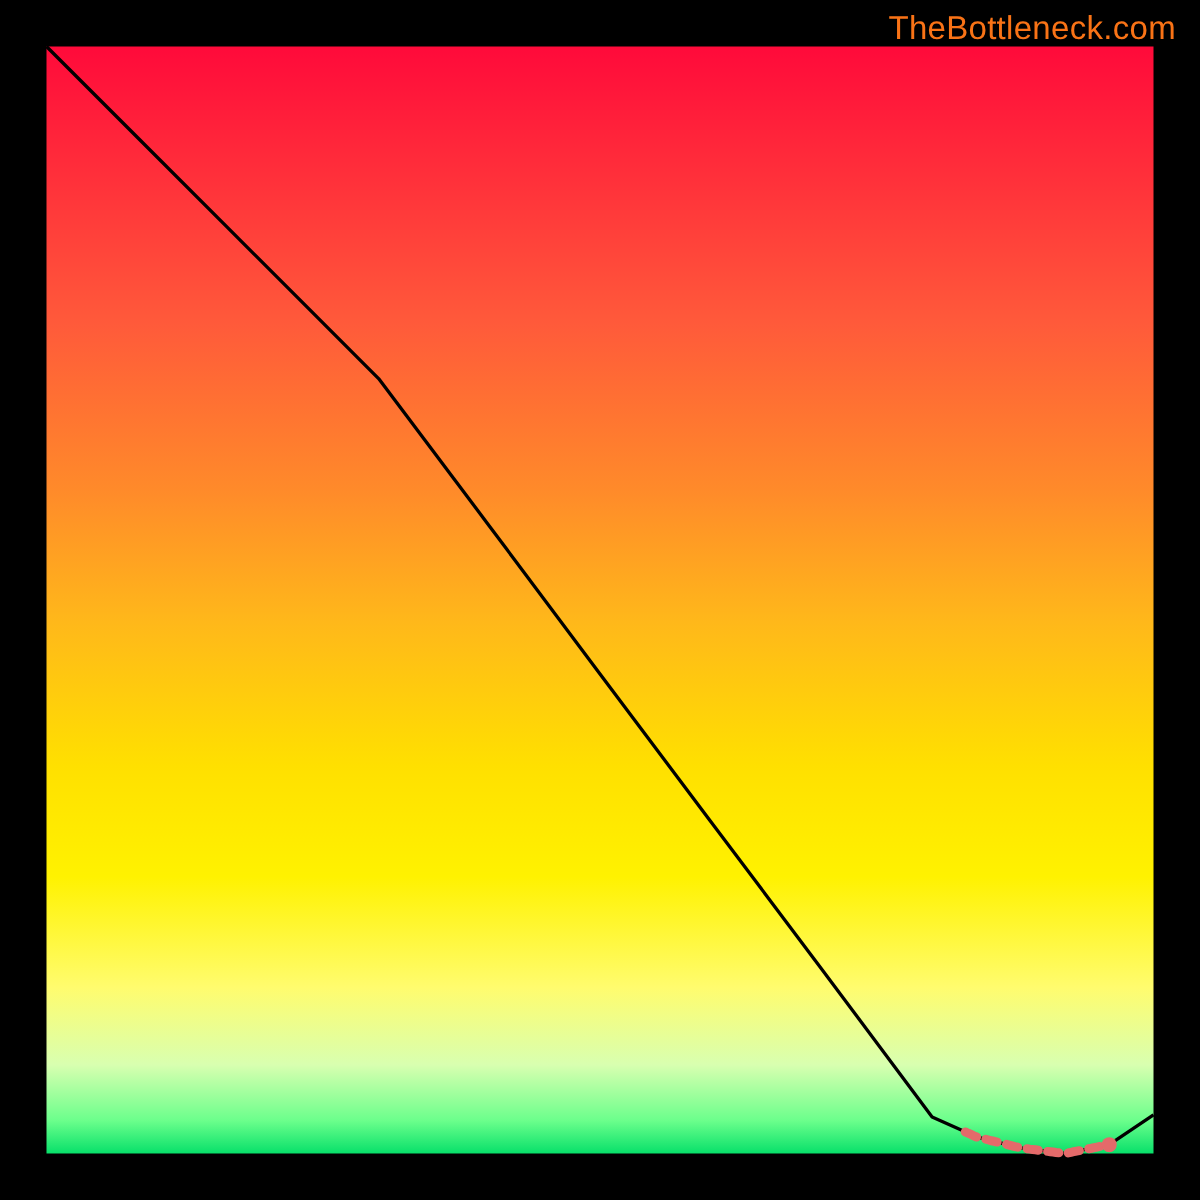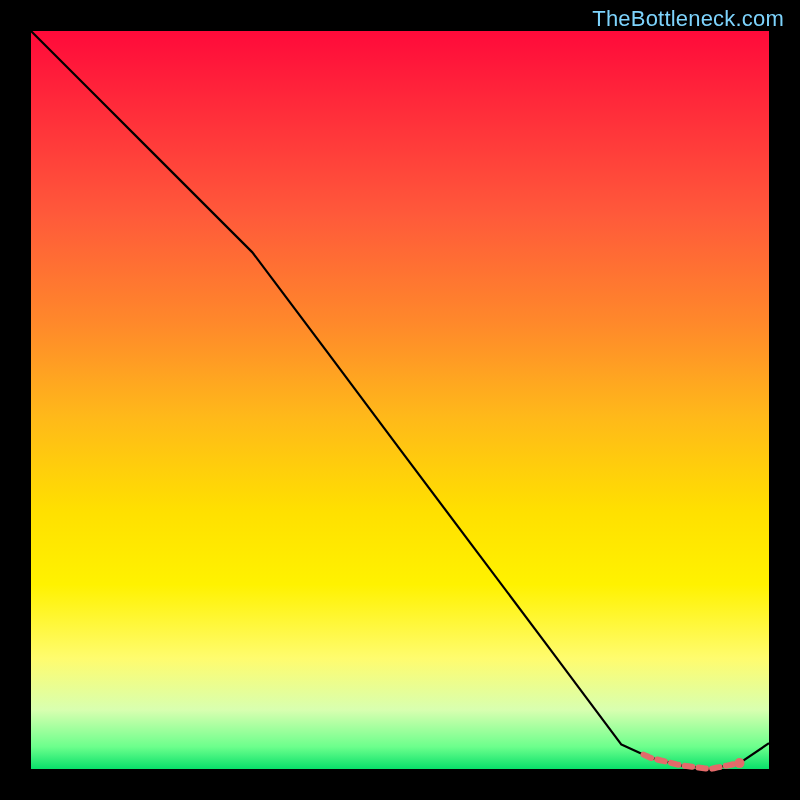--- a/index.html
+++ b/index.html
@@ -36,21 +36,21 @@
       #fffc6e 85%,
       #d8ffb0 92%,
       #6cff8c 97%,
       #08e06a 100%
     );
   }
   .watermark {
     position: absolute;
     top: 6px;
     right: 16px;
-    color: #7dd3fc;
+    color: #f97316;
     font-size: 22px;
     font-weight: 500;
     letter-spacing: 0.2px;
     user-select: none;
   }
   svg.overlay {
     position: absolute;
     left: 31px;
     top: 31px;
     width: 738px;

